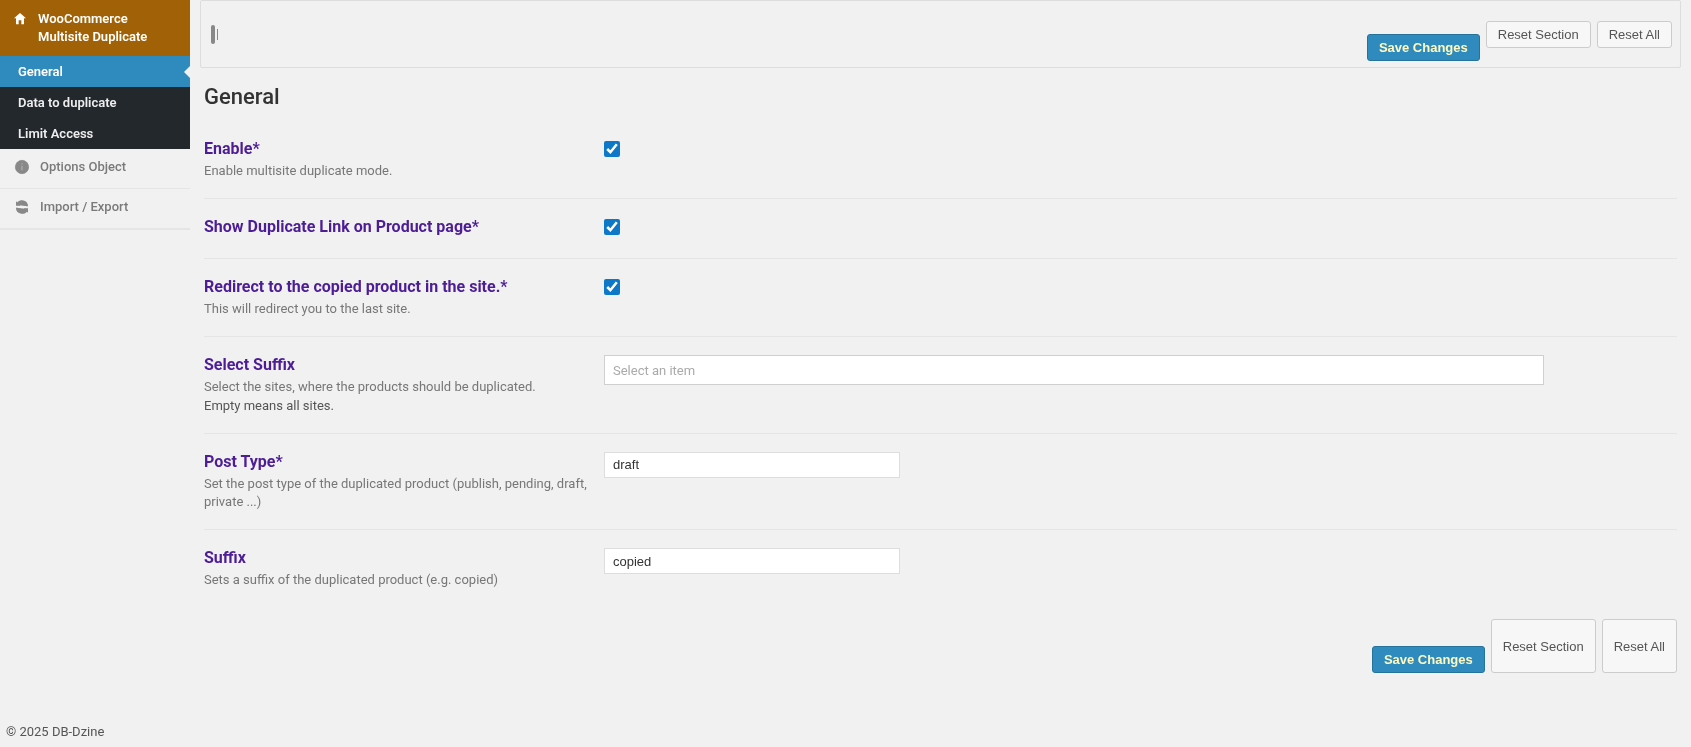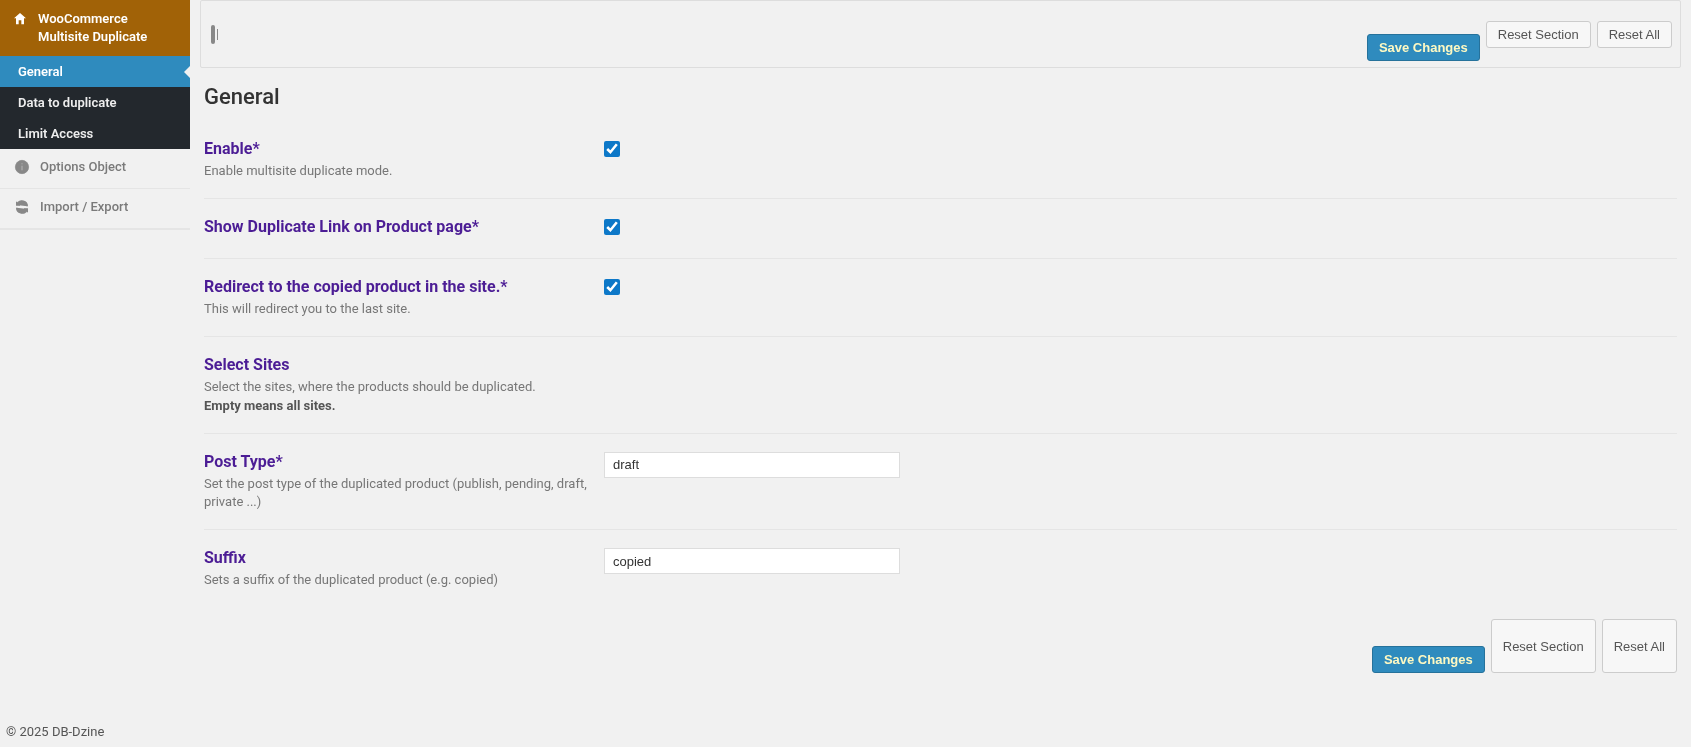--- a/index.html
+++ b/index.html
@@ -140,21 +140,21 @@
     font-weight:700;
     font-size:16px;
     color:#4c1d95;
     margin-bottom:4px;
   }
   .field-desc{
     color:#777;
     font-size:13px;
     line-height:1.4;
   }
-  .field-desc strong{color:#555;font-weight:700;margin-top:12px;}
+  .field-desc strong{color:#555;font-weight:400;margin-top:12px;}
   .field-input-col{
     flex:1;
   }
   input[type=checkbox]{
     width:16px;height:16px;
     accent-color:#0d78c8;
     cursor:pointer;
     margin-top:2px;
   }
   .text-input{
@@ -276,26 +276,29 @@
           <div class="field-label">Redirect to the copied product in the site.*</div>
           <div class="field-desc">This will redirect you to the last site.</div>
         </div>
         <div class="field-input-col">
           <input type="checkbox" checked="" style="">
         </div>
       </div>
 
       <div class="field-row">
         <div class="field-label-col">
-          <div class="field-label">Select Sites</div>
+          <div class="field-label">Select Suffix</div>
           <div class="field-desc">
             <span>Select the sites, where the products should be duplicated. </span><br>
             <strong>Empty means all sites.</strong>
           </div>
         </div>
+        <div class="field-input-col">
+          <div class="select-input">Select an item</div>
+        </div>
       </div>
 
       <div class="field-row">
         <div class="field-label-col">
           <div class="field-label">Post Type*</div>
           <div class="field-desc">Set the post type of the duplicated product (publish, pending, draft, private ...)</div>
         </div>
         <div class="field-input-col">
           <input type="text" class="text-input" value="draft" style="">
         </div>

